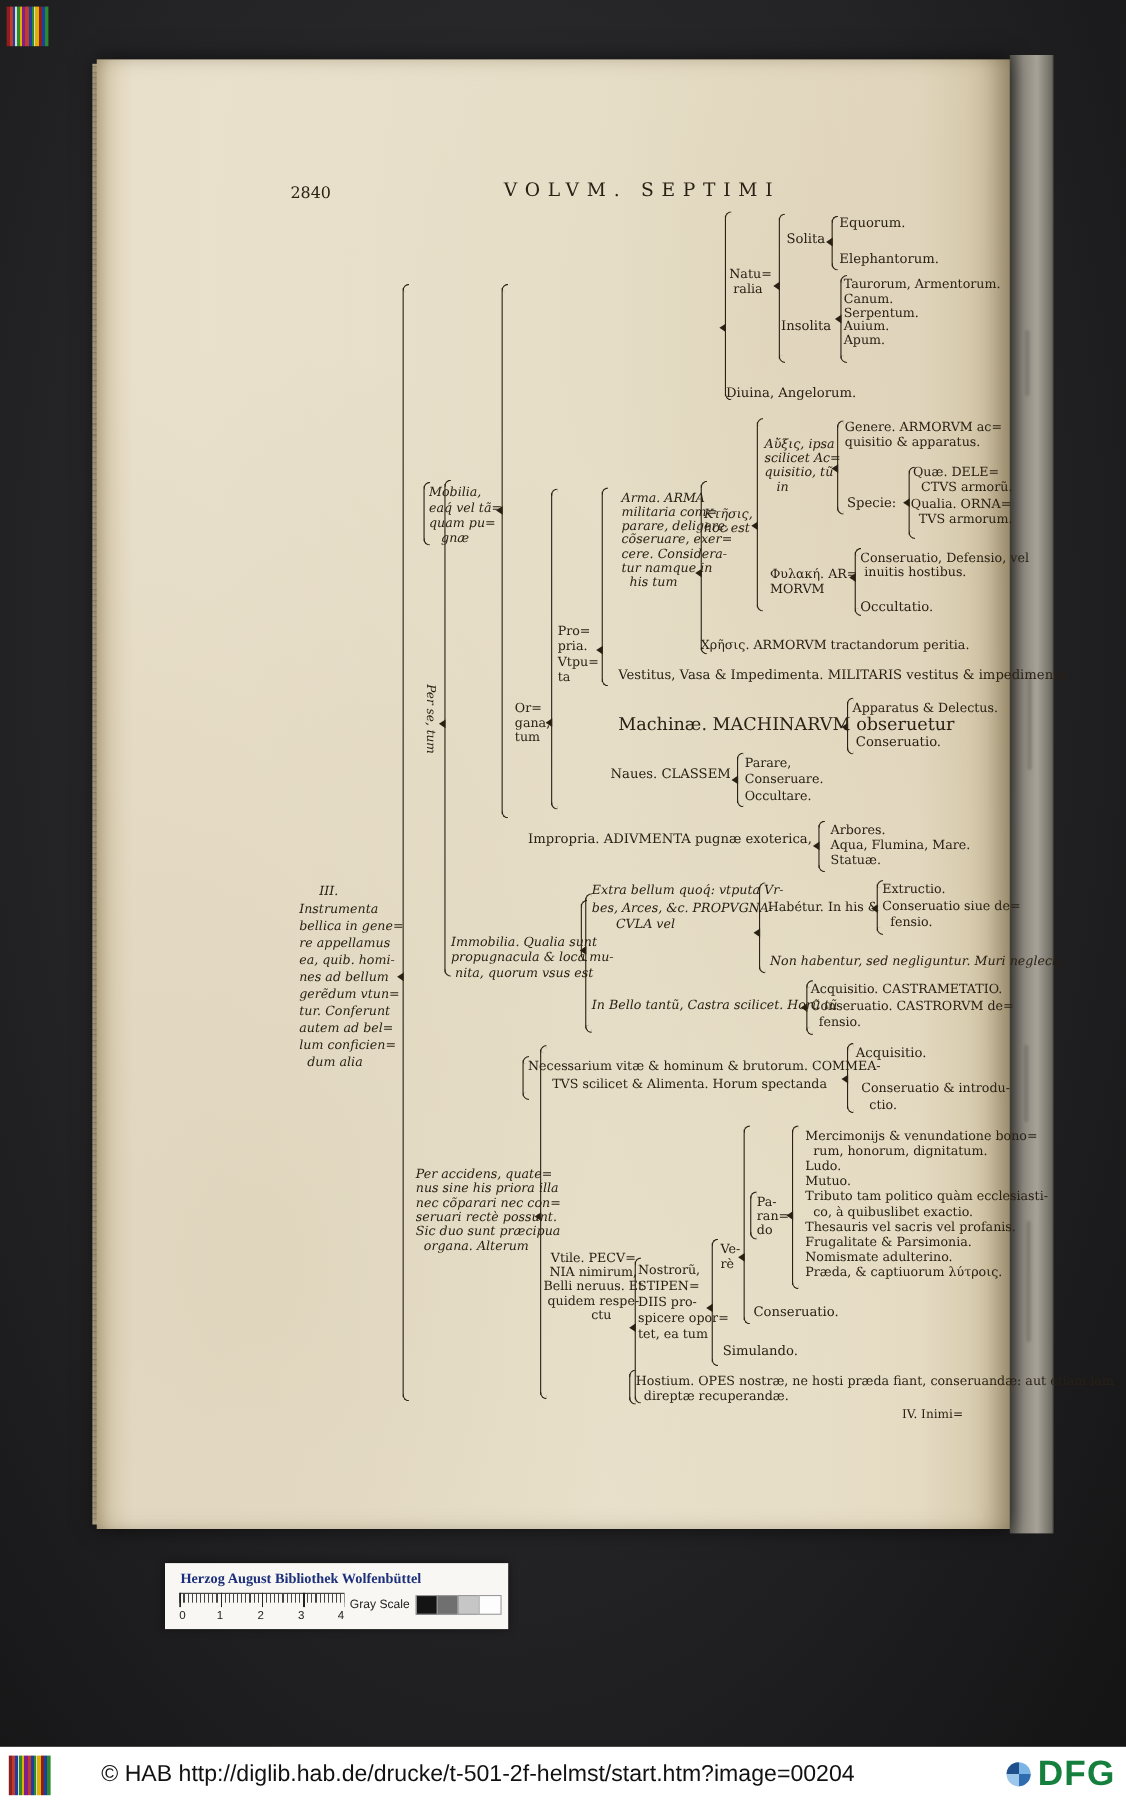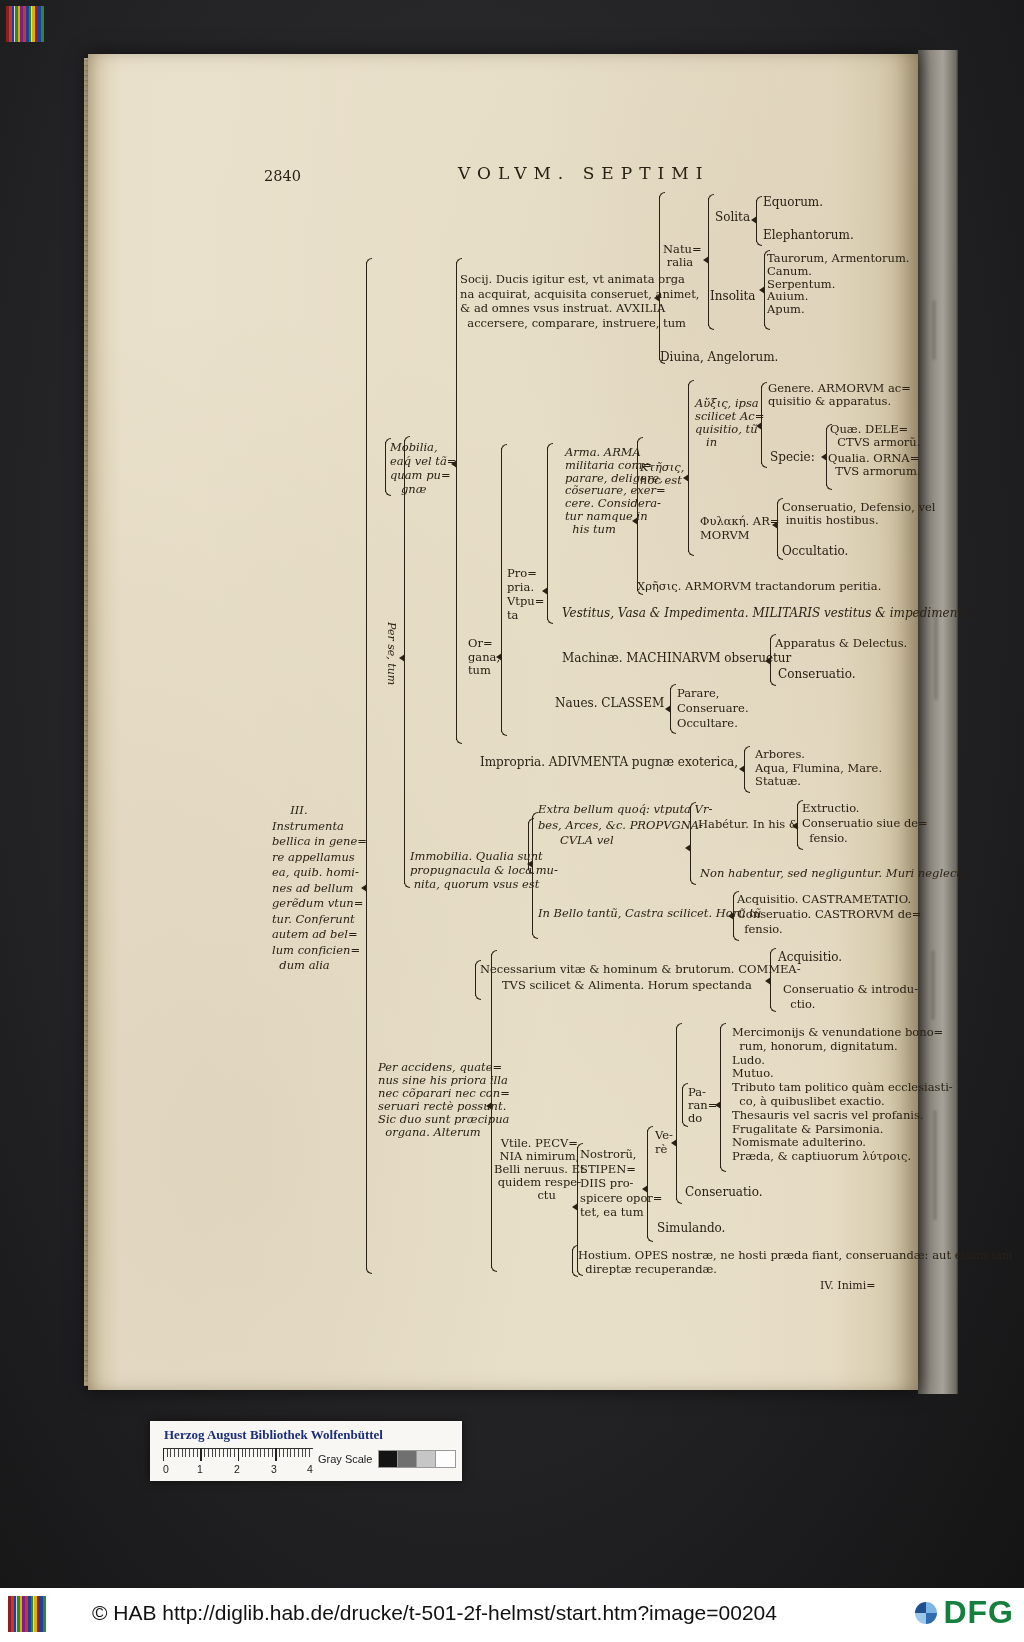--- a/index.html
+++ b/index.html
@@ -77,24 +77,20 @@
     <div class="smudge" style="left:13px;top:900px;width:4px;height:70px;"></div>
     <div class="smudge" style="left:15px;top:1060px;width:4px;height:110px;"></div>
   </div>
   <div class="bc" style="left:6px;top:6px;"></div>
 
   <div class="page"></div>
 
   <div class="t pagenum" style="left:264px;top:170px;">2840</div>
   <div class="t title" style="left:458px;top:167px;">VOLVM. SEPTIMI</div>
 
-  <div class="t" style="left:460px;top:272px;line-height:14.5px;">Socij. Ducis igitur est, vt animata orga
-na acquirat, acquisita conseruet, animet,
-&amp; ad omnes vsus instruat. AVXILIA
-&nbsp;&nbsp;accersere, comparare, instruere, tum</div>
   <div class="t" style="left:663px;top:243px;">Natu=
 &nbsp;ralia</div>
   <div class="t" style="left:715px;top:211px;font-size:12px;">Solita</div>
   <div class="t" style="left:763px;top:196px;font-size:12px;text-align:right;">Equorum.</div>
   <div class="t" style="left:763px;top:229px;font-size:12px;">Elephantorum.</div>
   <div class="t" style="left:710px;top:290px;font-size:12px;">Insolita</div>
   <div class="t" style="left:767px;top:252px;line-height:12.8px;">Taurorum, Armentorum.
 Canum.
 Serpentum.
 Auium.
@@ -128,25 +124,25 @@
   <div class="t" style="left:700px;top:514px;line-height:14px;">Φυλακή. AR=
 MORVM</div>
   <div class="t" style="left:782px;top:501px;">Conseruatio, Defensio, vel
 &nbsp;inuitis hostibus.</div>
   <div class="t" style="left:782px;top:545px;font-size:12px;">Occultatio.</div>
   <div class="t" style="left:637px;top:580px;">Χρῆσις. ARMORVM tractandorum peritia.</div>
   <div class="t" style="left:507px;top:566px;line-height:14px;">Pro=
 pria.
 Vtpu=
 ta</div>
-  <div class="t" style="left:562px;top:607px;font-size:12px;font-style:italic;">Vestitus, Vasa &amp; Impedimenta. MILITARIS vestitus &amp; impedimenta.</div>
+  <div class="t" style="left:562px;top:607px;font-size:12px;">Vestitus, Vasa &amp; Impedimenta. MILITARIS vestitus &amp; impedimenta.</div>
   <div class="t" style="left:468px;top:637px;line-height:13.5px;">Or=
 gana,
 tum</div>
-  <div class="t" style="left:562px;top:652px;font-size:12px;">Machinæ. MACHINARVM obseruetur</div>
+  <div class="t" style="left:562px;top:652px;font-size:16px;">Machinæ. MACHINARVM obseruetur</div>
   <div class="t" style="left:775px;top:637px;">Apparatus &amp; Delectus.</div>
   <div class="t" style="left:778px;top:668px;font-size:12px;">Conseruatio.</div>
   <div class="t" style="left:555px;top:697px;font-size:12px;">Naues. CLASSEM</div>
   <div class="t" style="left:677px;top:686px;line-height:15px;">Parare,
 Conseruare.
 Occultare.</div>
   <div class="t" style="left:480px;top:756px;font-size:12px;">Impropria. ADIVMENTA pugnæ exoterica,</div>
   <div class="t" style="left:755px;top:748px;line-height:13.5px;">Arbores.
 Aqua, Flumina, Mare.
 Statuæ.</div>

